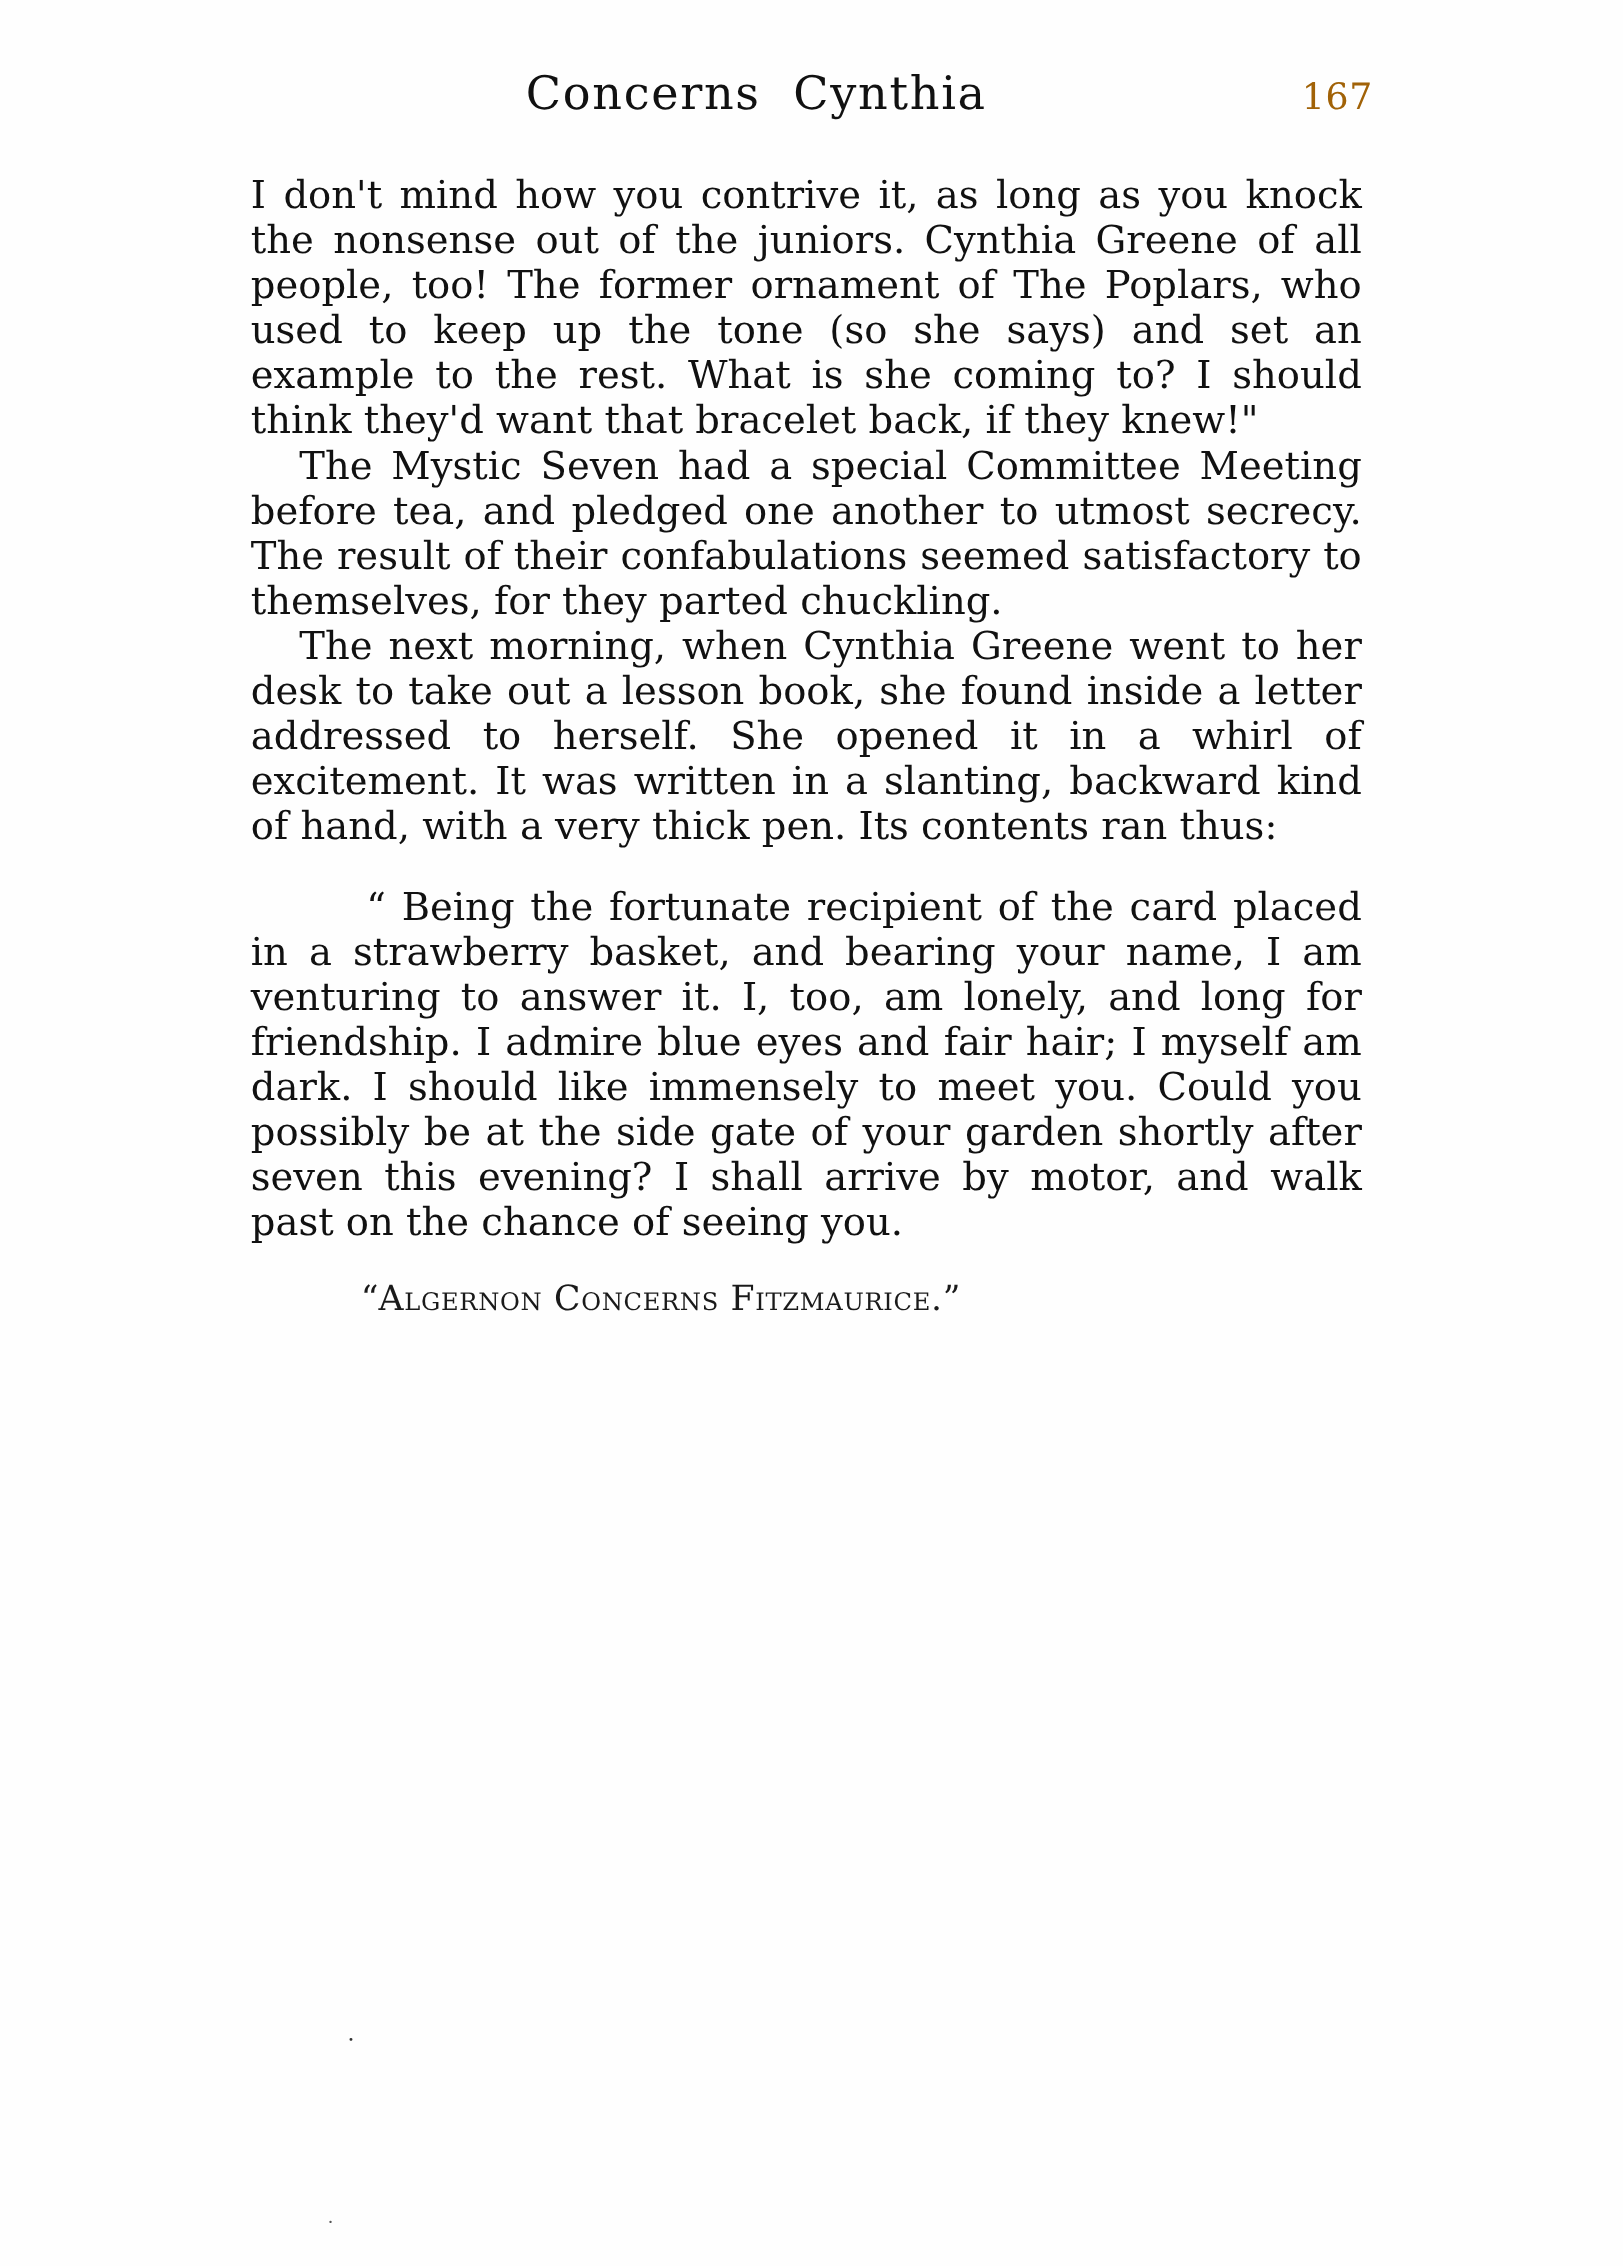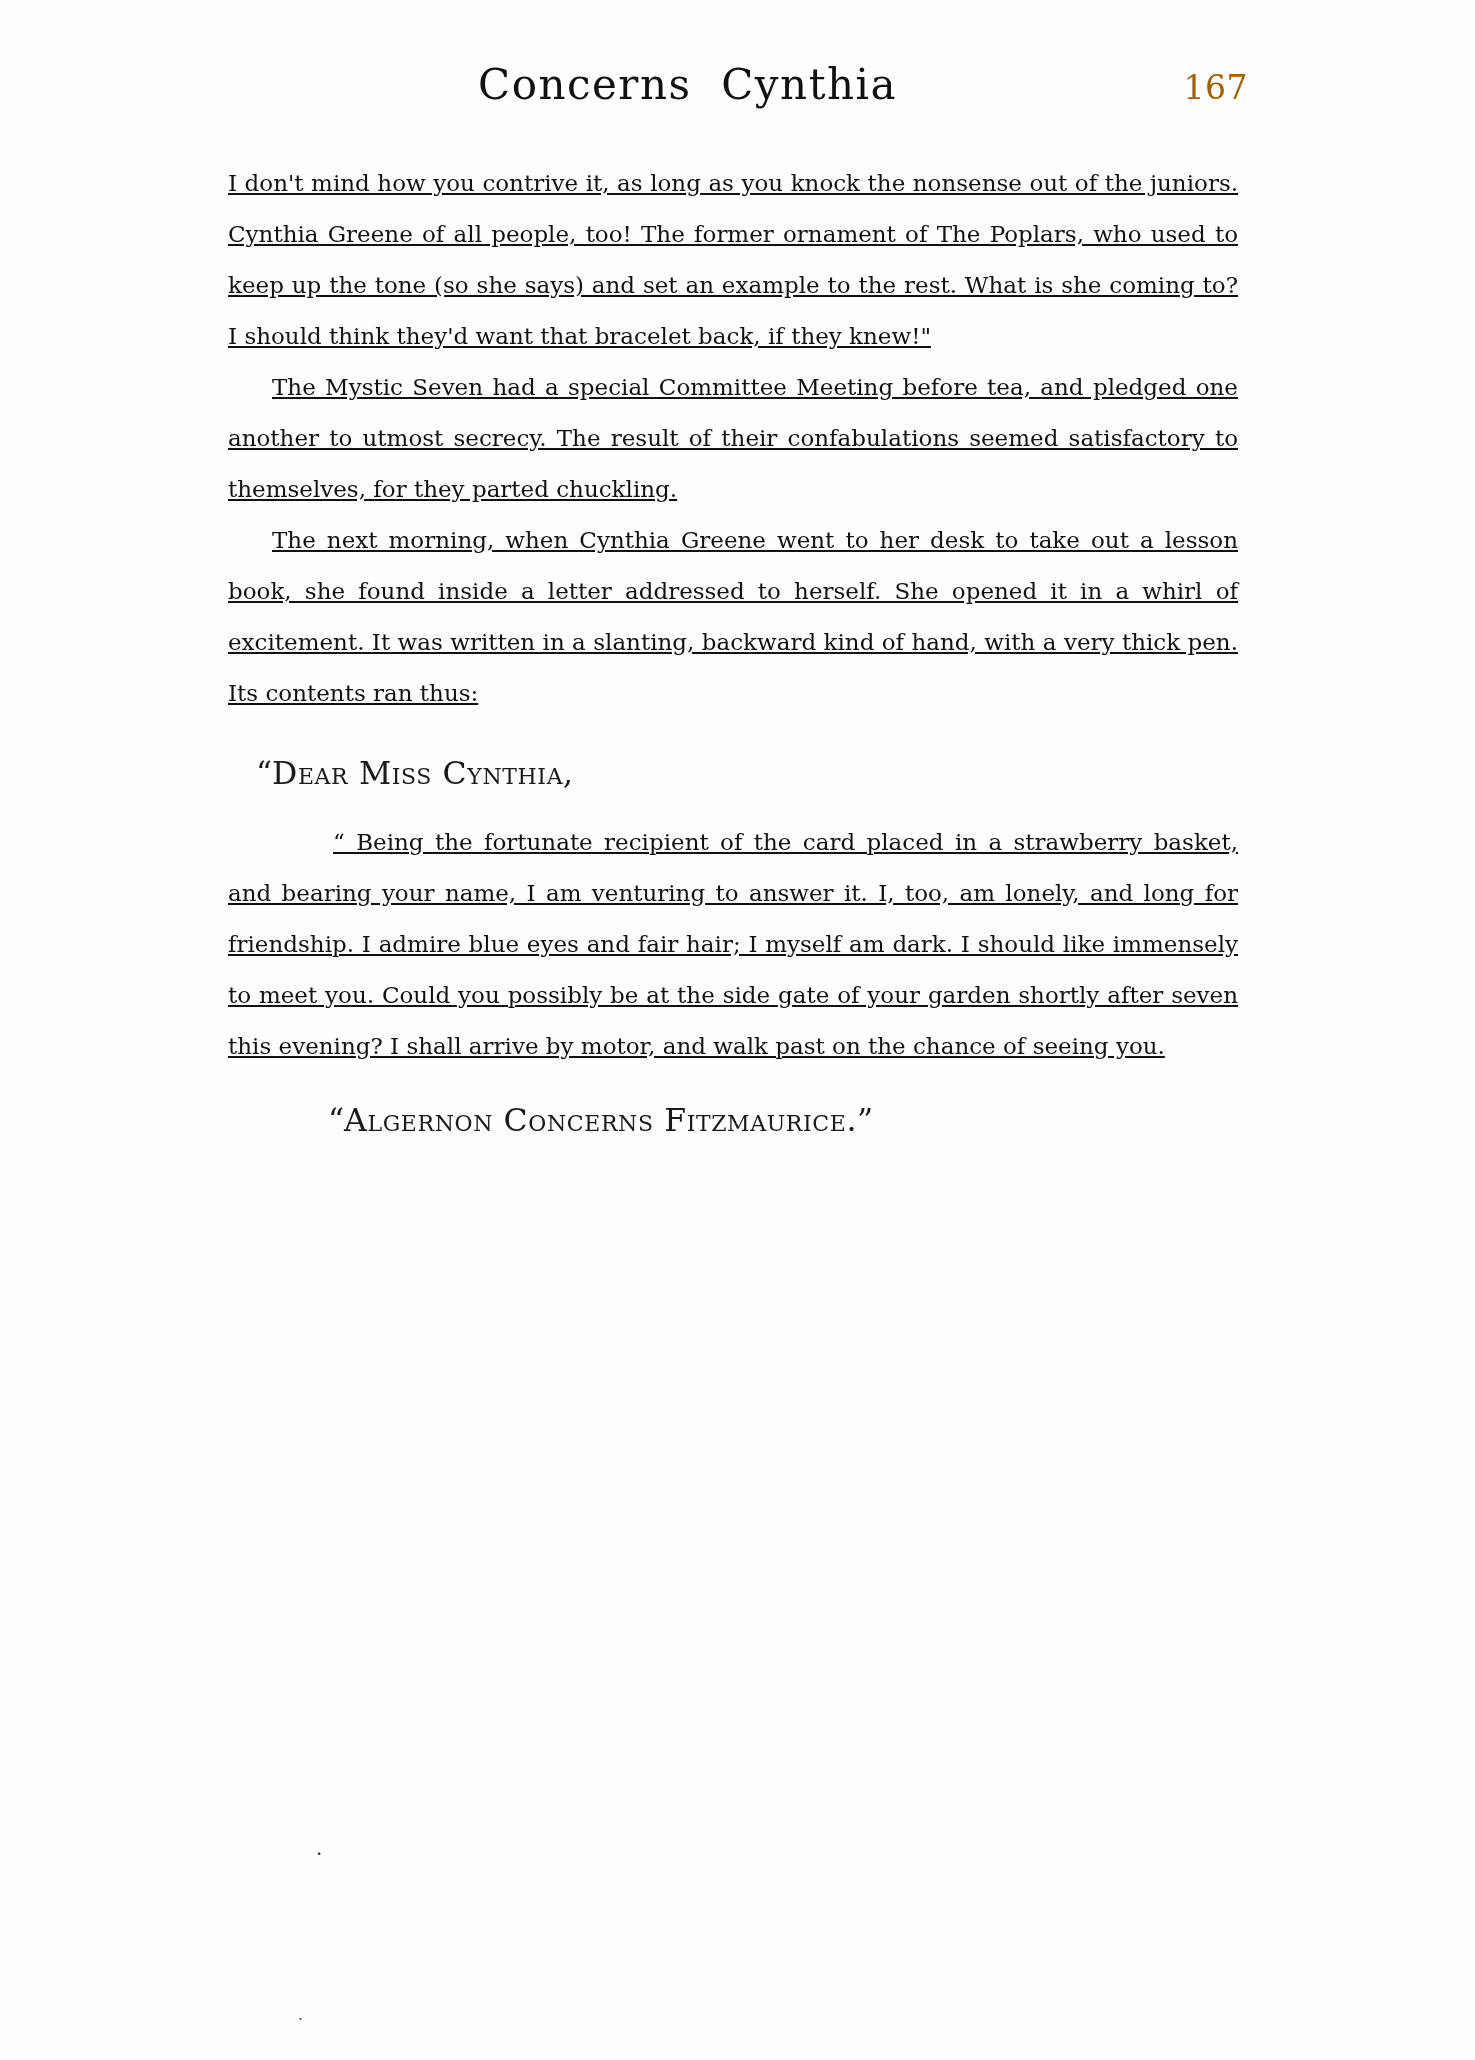--- a/index.html
+++ b/index.html
@@ -47,27 +47,26 @@
     color: #a16207;
   }
   .content {
     position: absolute;
     left: 228px;
     top: 158px;
     width: 1010px;
   }
   p {
     margin: 0;
-    font-size: 23px;
-    line-height: 51px;
+    font-size: 35px;
+    line-height: 41px;
     text-align: justify;
     text-justify: inter-word;
     color: #111;
     hyphens: none;
-    text-decoration: underline;
   }
   p.indent {
     text-indent: 44px;
   }
   .letter-block {
     margin-top: 32px;
   }
   .salutation {
     margin-left: 28px;
     font-size: 31.5px;
@@ -123,23 +122,20 @@
 
   <div class="content">
 
     <p>I don't mind how you contrive it, as long as you knock the nonsense out of the juniors.  Cynthia Greene of all people, too!  The former ornament of The Poplars, who used to keep up the tone (so she says) and set an example to the rest.  What is she coming to?  I should think they'd want that bracelet back, if they knew!"</p>
 
     <p class="indent">The Mystic Seven had a special Committee Meeting before tea, and pledged one another to utmost secrecy.  The result of their confabulations seemed satisfactory to themselves, for they parted chuckling.</p>
 
     <p class="indent">The next morning, when Cynthia Greene went to her desk to take out a lesson book, she found inside a letter addressed to herself.  She opened it in a whirl of excitement.  It was written in a slanting, backward kind of hand, with a very thick pen.  Its contents ran thus:</p>
 
     <div class="letter-block">
-      <div class="salutation">
-        <span>“</span><span class="smallcaps">Dear Miss Cynthia,</span>
-      </div>
 
       <p class="letter-body">“ Being the fortunate recipient of the card placed in a strawberry basket, and bearing your name, I am venturing to answer it.  I, too, am lonely, and long for friendship.  I admire blue eyes and fair hair; I myself am dark.  I should like immensely to meet you.  Could you possibly be at the side gate of your garden shortly after seven this evening?  I shall arrive by motor, and walk past on the chance of seeing you.</p>
 
 
       <div class="signature">
         <span>“</span><span class="smallcaps">Algernon Concerns Fitzmaurice.</span><span>”</span>
       </div>
     </div>
 
 

